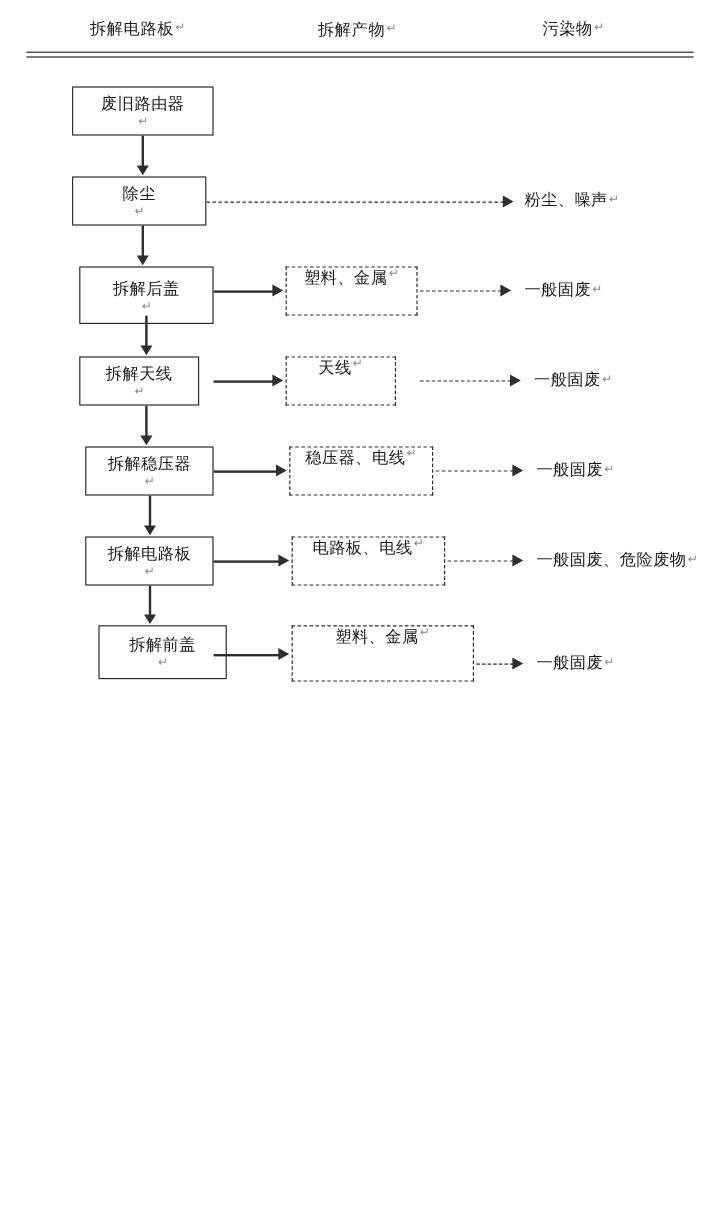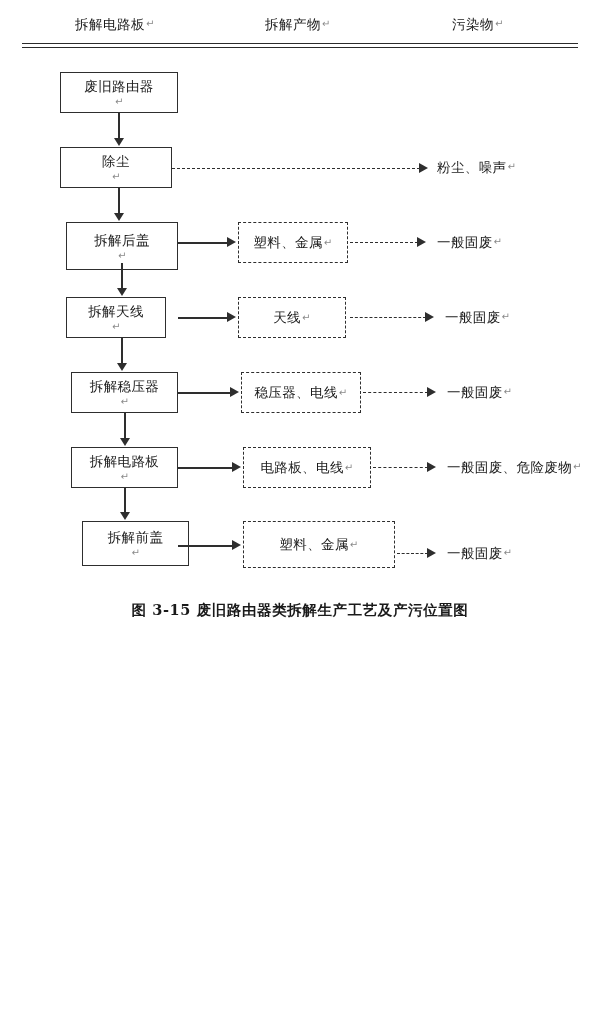--- a/index.html
+++ b/index.html
@@ -62,21 +62,21 @@
     flex-direction: column;
   }
 
   
   .dbox {
     position: absolute;
     border: 1.7px dashed #2e2e2e;
     background: #ffffff;
     box-sizing: border-box;
     display: flex;
-    align-items: center;
+    align-items: flex-start;
     justify-content: center;
     font-size: 13.5px;
     white-space: nowrap;
     letter-spacing: 0.4px;
   }
 
   
   .plabel {
     position: absolute;
     font-size: 13.5px;
@@ -210,21 +210,21 @@
   <div class="vhead" style="left:120px; top:438px;"></div>
 
   <div class="vline" style="left:124px; top:488px; height:25px;"></div>
   <div class="vhead" style="left:120px; top:512px;"></div>
 
   <div class="dbox" style="left:238px; top:222px; width:110px; height:41px;">
     <span>塑料、金属</span>
       <span class="pilcrow">↵</span>
   </div>
 
-  <div class="dbox" style="left:238px; top:297px; width:108px; height:41px;">
+  <div class="dbox" style="left:238px; top:297px; width:92px; height:41px;">
     <span>天线</span>
       <span class="pilcrow">↵</span>
   </div>
 
   <div class="dbox" style="left:241px; top:372px; width:120px; height:41px;">
     <span>稳压器、电线</span>
       <span class="pilcrow">↵</span>
   </div>
 
   <div class="dbox" style="left:243px; top:447px; width:128px; height:41px;">
@@ -287,16 +287,15 @@
   </div>
 
   <div class="plabel" style="left:447px; top:461px;">
     <span>一般固废、危险废物</span><span class="pilcrow">↵</span>
   </div>
 
   <div class="plabel" style="left:447px; top:547px;">
     <span>一般固废</span><span class="pilcrow">↵</span>
   </div>
 
-  <div class="caption" style="top:601px;">图 3-15  废旧路由器类拆解生产工艺及产污位置图</div>
 
 
 </div>
 
 </body></html>

